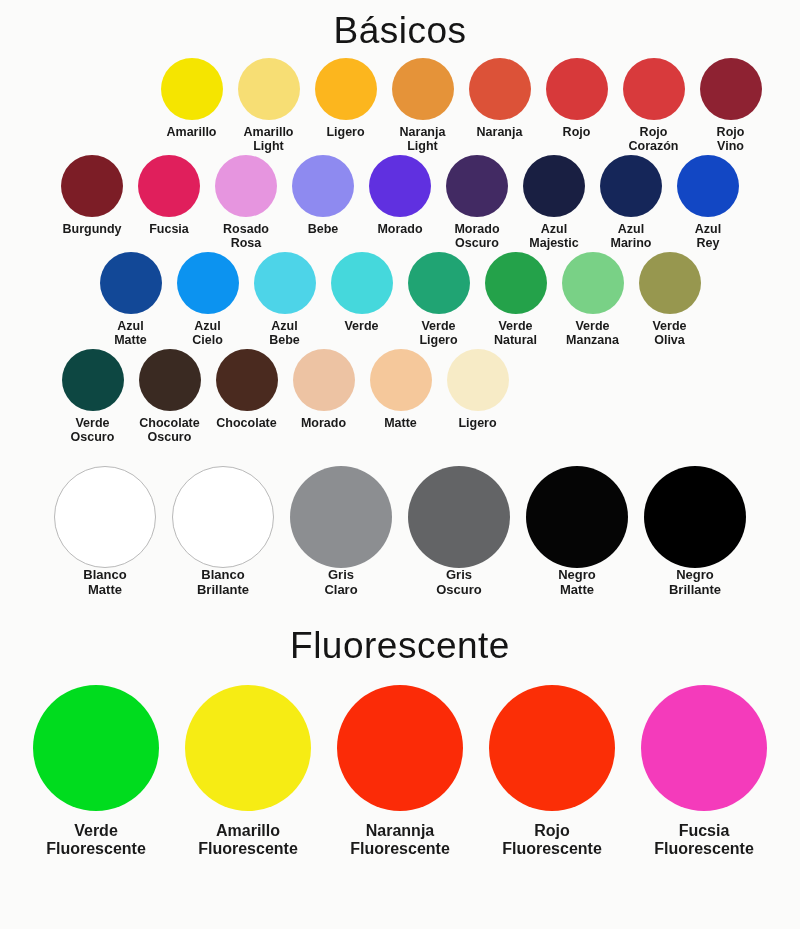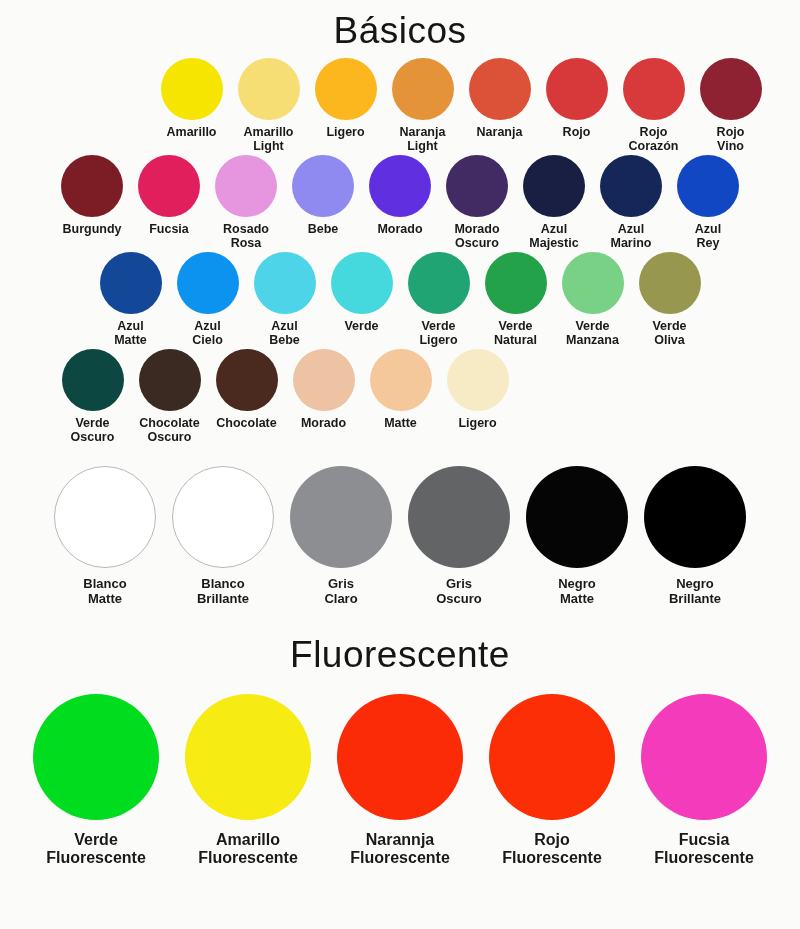--- a/index.html
+++ b/index.html
@@ -84,21 +84,20 @@
 
   #neutrals-row .swatch { width: 118px; }
 
   #neutrals-row .dot {
     width: 102px;
     height: 102px;
   }
 
   #neutrals-row .label {
     font-size: 13px;
-    margin-top: 9px;
   }
 
   
   #fluor-row {
     margin-top: 18px;
     display: flex;
     justify-content: center;
     align-items: flex-start;
   }
 

